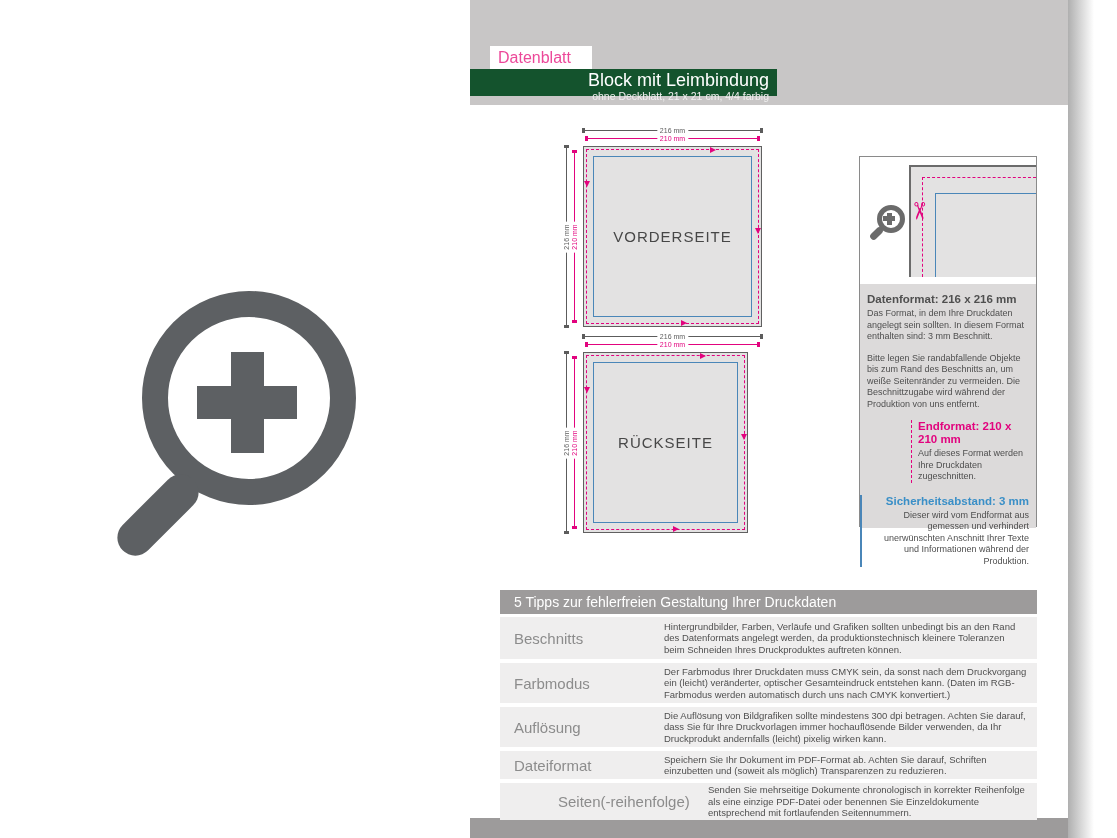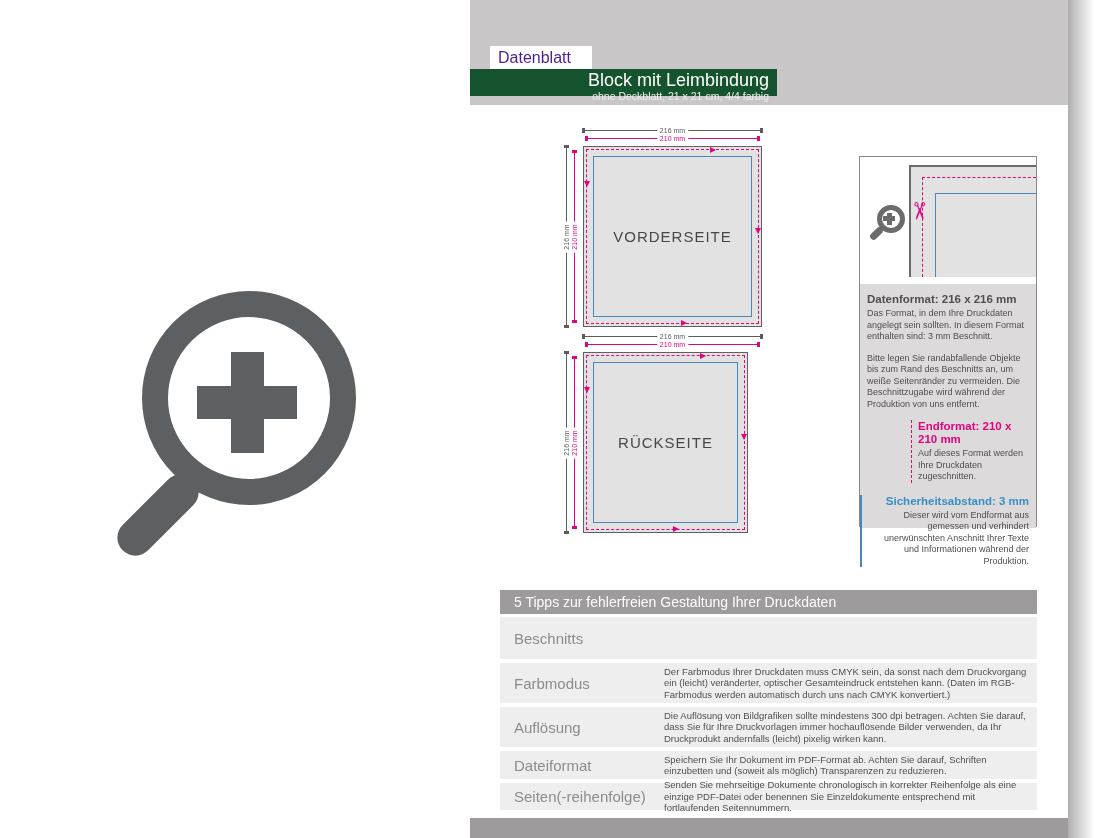--- a/index.html
+++ b/index.html
@@ -6,21 +6,21 @@
   #canvas{position:relative;width:1117px;height:838px;background:#ffffff;overflow:hidden;
           font-family:"Liberation Sans",sans-serif;color:#4f4f4f;}
   .abs{position:absolute;}
 
   
   #top-band{left:470px;top:0;width:598px;height:105px;background:#c8c6c6;}
   #right-shadow{left:1068px;top:0;width:26px;height:838px;
      background:linear-gradient(to right,rgba(110,110,110,.55),rgba(255,255,255,0));}
   #bottom-bar{left:470px;top:818px;width:598px;height:20px;background:#9d9b9b;}
   #tab{left:490px;top:46px;width:102px;height:23px;background:#ffffff;
-       font-size:16px;color:#4c1d95;line-height:23px;padding-left:8px;box-sizing:border-box;}
+       font-size:16px;color:#ec4899;line-height:23px;padding-left:8px;box-sizing:border-box;}
   #header-bar{left:470px;top:69px;width:307px;height:27px;background:#14532d;color:#fff;
        text-align:right;box-sizing:border-box;padding:1px 8px 0 0;}
   #header-bar .title{font-size:18px;line-height:20px;}
   #header-bar .subtitle{font-size:10.5px;line-height:12px;color:#f0efef;}
 
   
   .mline-h{height:1px;background:currentColor;}
   .mline-v{width:1px;background:currentColor;}
   .m-dark{color:#5c5c5c;}
   .m-magenta{color:#e2037e;}
@@ -178,31 +178,32 @@
         <p class="it-head blue">Sicherheitsabstand: 3 mm</p>
         <p class="it-body" style="margin-bottom:0;">Dieser wird vom Endformat aus gemessen und verhindert unerwünschten Anschnitt Ihrer Texte und Informationen während der Produktion.</p>
       </div>
     </div>
   </div>
 
   <div id="tips-header" class="abs">5 Tipps zur fehlerfreien Gestaltung Ihrer Druckdaten</div>
 
   <div class="abs tip-row" style="top:617px;height:42px;">
     <div class="tip-label">Beschnitts</div>
+    <div class="tip-text">Hintergrundbilder, Farben, Verläufe und Grafiken sollten unbedingt bis an den Rand des Datenformats angelegt werden, da produktionstechnisch kleinere Toleranzen beim Schneiden Ihres Druckproduktes auftreten können.</div>
   </div>
   <div class="abs tip-row" style="top:663px;height:40px;">
     <div class="tip-label">Farbmodus</div>
     <div class="tip-text">Der Farbmodus Ihrer Druckdaten muss CMYK sein, da sonst nach dem Druckvorgang ein (leicht) veränderter, optischer Gesamteindruck entstehen kann. (Daten im RGB-Farbmodus werden automatisch durch uns nach CMYK konvertiert.)</div>
   </div>
   <div class="abs tip-row" style="top:707px;height:40px;">
     <div class="tip-label">Auflösung</div>
     <div class="tip-text">Die Auflösung von Bildgrafiken sollte mindestens 300 dpi betragen. Achten Sie darauf, dass Sie für Ihre Druckvorlagen immer hochauflösende Bilder verwenden, da Ihr Druckprodukt andernfalls (leicht) pixelig wirken kann.</div>
   </div>
   <div class="abs tip-row" style="top:751px;height:28px;">
     <div class="tip-label">Dateiformat</div>
     <div class="tip-text">Speichern Sie Ihr Dokument im PDF-Format ab. Achten Sie darauf, Schriften einzubetten und (soweit als möglich) Transparenzen zu reduzieren.</div>
   </div>
-  <div class="abs tip-row" style="top:783px;height:27px;">
+  <div class="abs tip-row" style="top:783px;height:37px;padding-left:44px;">
     <div class="tip-label">Seiten(-reihenfolge)</div>
     <div class="tip-text">Senden Sie mehrseitige Dokumente chronologisch in korrekter Reihenfolge als eine einzige PDF-Datei oder benennen Sie Einzeldokumente entsprechend mit fortlaufenden Seitennummern.</div>
   </div>
 
 </div>
 
 </body></html>

